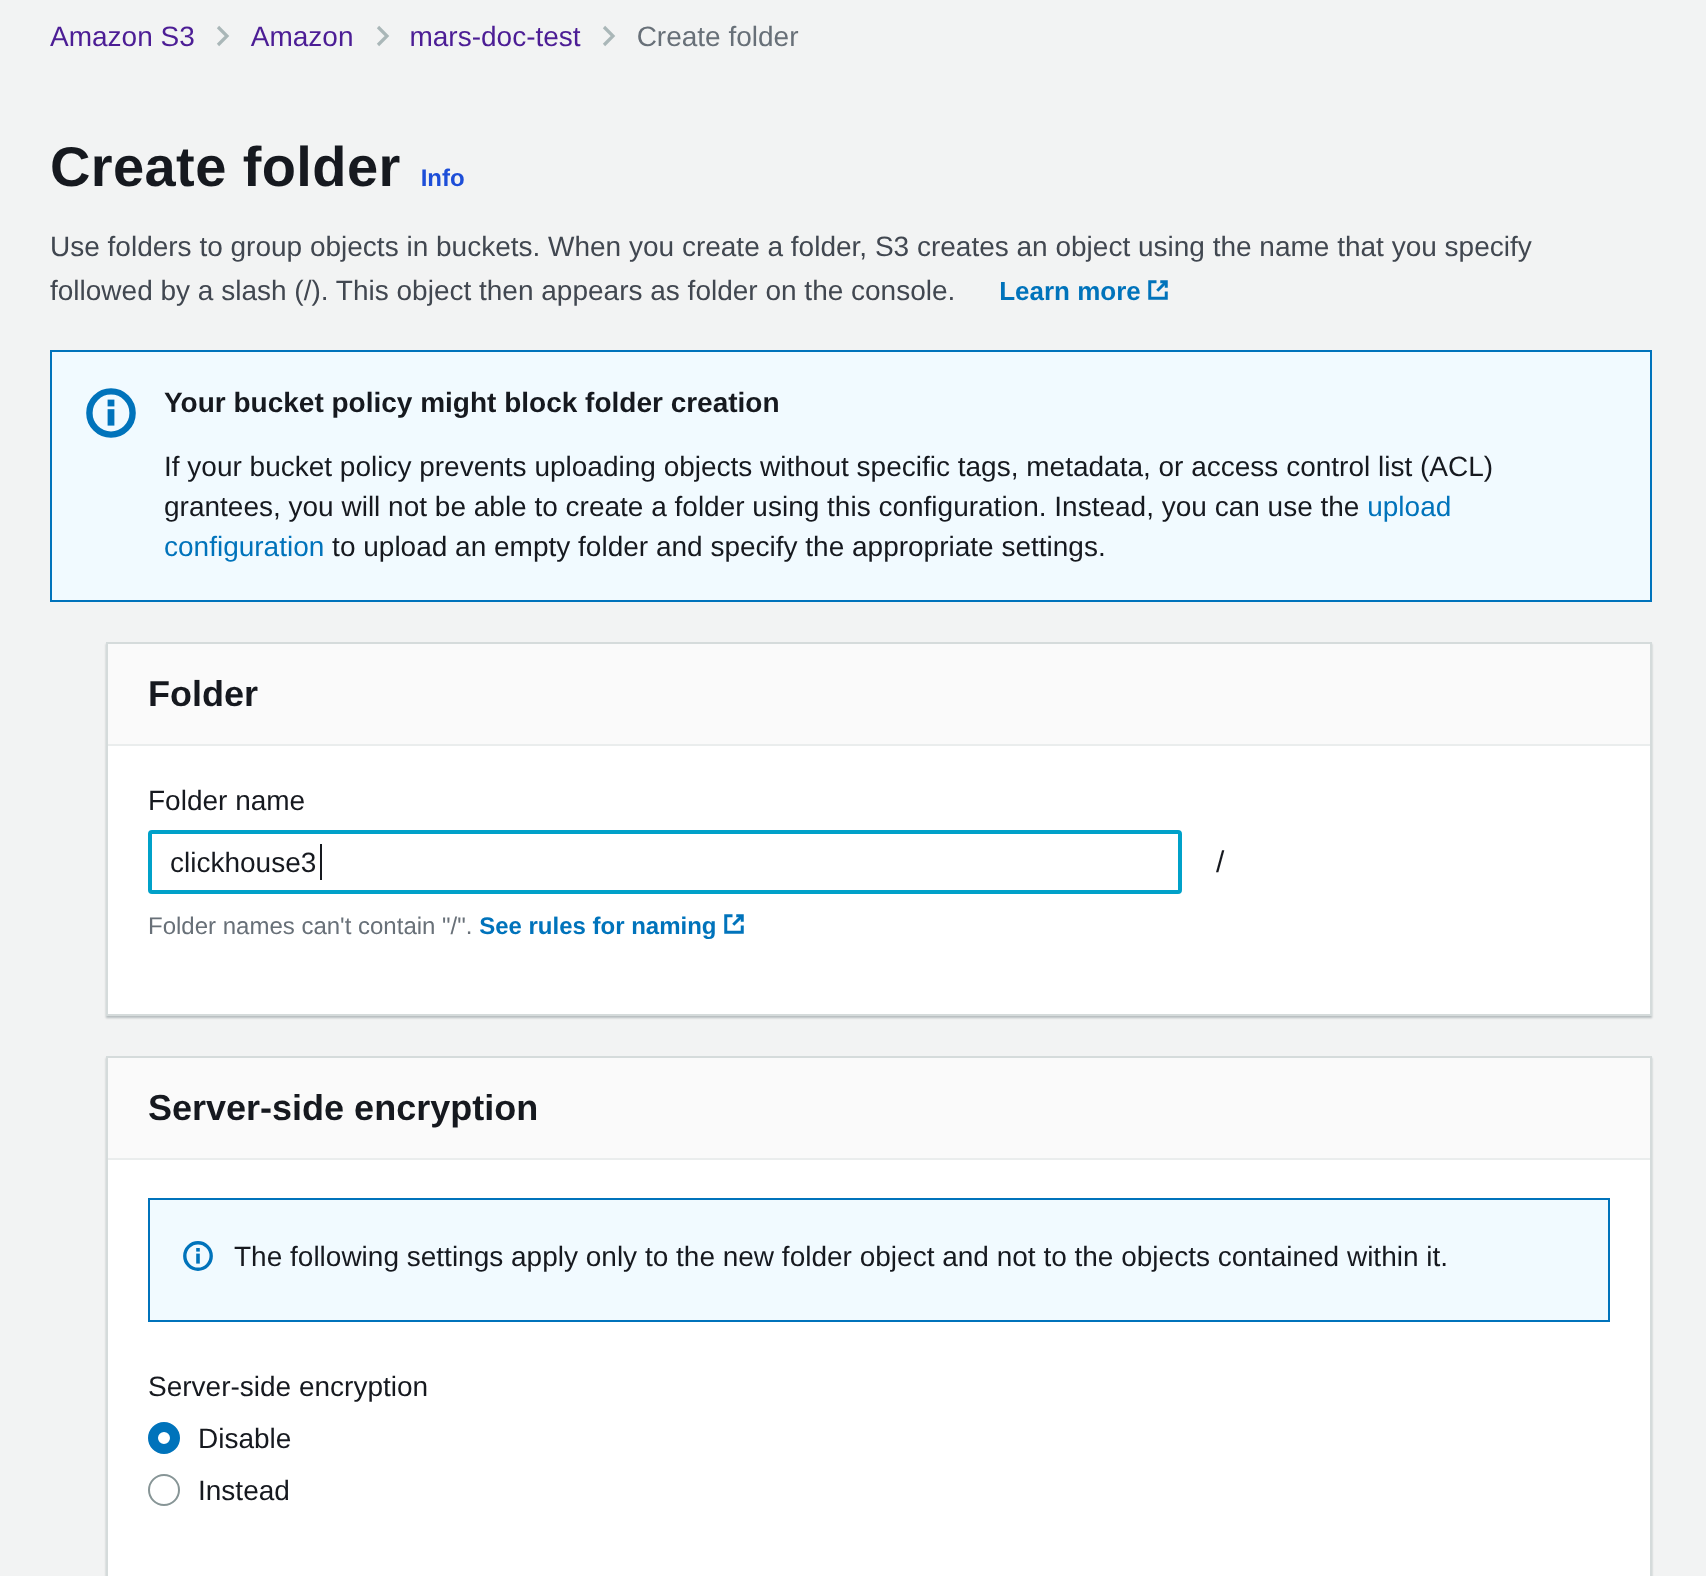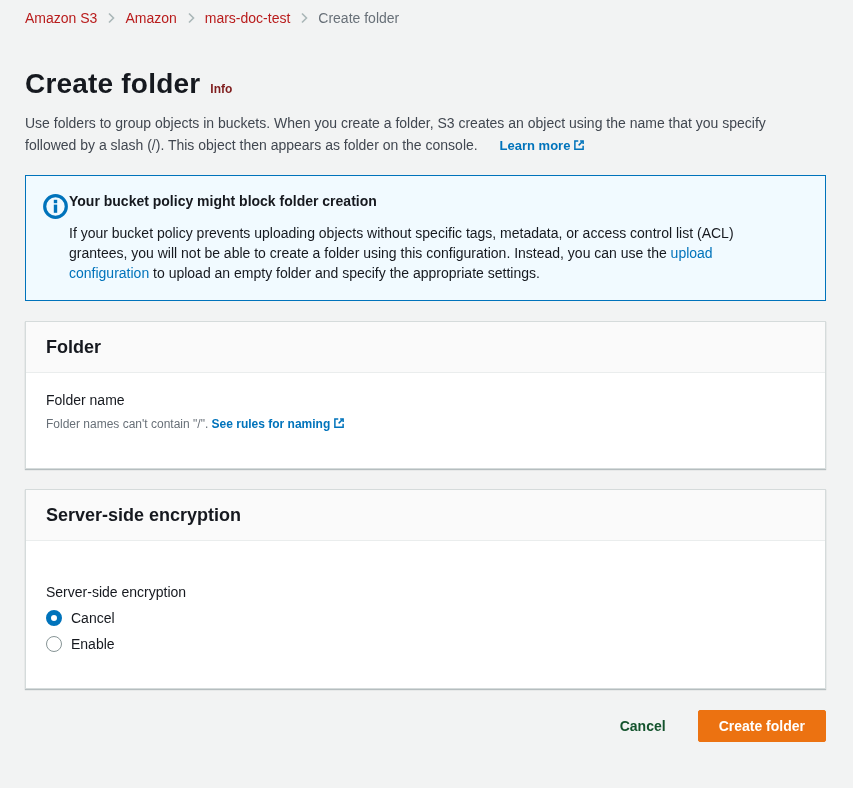--- a/index.html
+++ b/index.html
@@ -9,54 +9,56 @@
     height: 788px;
     background: #f2f3f3;
     font-family: "Liberation Sans", sans-serif;
     color: #16191f;
     overflow: hidden;
   }
   .page { padding: 10px 27px 24px 25px; }
 
   
   .breadcrumb { display: flex; align-items: center; gap: 9px; font-size: 14px; }
-  .breadcrumb a { color: #b91c1c; text-decoration: none; cursor: pointer; }
+  .breadcrumb a { color: #4c1d95; text-decoration: none; cursor: pointer; }
   .breadcrumb .current { color: #687078; }
   .crumb-sep { display: inline-flex; color: #aab7b8; }
 
   
   .title-row { margin-top: 24px; display: flex; align-items: baseline; gap: 10px; }
   .page-title { font-size: 28px; font-weight: 700; margin: 0; letter-spacing: 0.2px; }
-  .info-link { color: #7f1d1d; font-size: 12px; font-weight: 700; text-decoration: none; cursor: pointer; margin-top: 32px; }
+  .info-link { color: #1d4ed8; font-size: 12px; font-weight: 700; text-decoration: none; cursor: pointer; margin-top: 32px; }
 
   
   .description { margin-top: 12px; font-size: 14px; line-height: 22px; color: #414750; max-width: 770px; }
   .learn-more { color: #0073bb; font-weight: 700; font-size: 13px; text-decoration: none; cursor: pointer; white-space: nowrap; padding-left: 18px; }
   .ext-icon { display: inline-block; vertical-align: -1px; margin-left: 3px; }
 
   
   .alert {
     margin-top: 17px;
     background: #f1faff;
     border: 1px solid #0073bb;
     padding: 15px 32px 17px 16px;
     display: flex;
+    gap: 13px;
   }
   .alert-icon-wrap { flex: 0 0 27px; padding-top: 2px; }
   .alert-title { font-size: 14px; font-weight: 700; line-height: 20px; }
   .alert-body { font-size: 14px; line-height: 20px; margin-top: 12px; }
   .alert-body a { color: #0073bb; text-decoration: none; cursor: pointer; }
 
   
   .card {
     margin-top: 20px;
     background: #ffffff;
     border: 1px solid #d5dbdb;
     box-shadow: 0 1px 1px 0 rgba(0,28,36,.25);
     border-radius: 0;
+    margin-left: 28px;
   }
   .card-header {
     background: #fafafa;
     border-bottom: 1px solid #eaeded;
     padding: 15px 20px 14px 20px;
   }
   .card-header h2 { margin: 0; font-size: 18px; font-weight: 700; color: #16191f; }
   .card-body { padding: 19px 20px 36px 20px; }
 
   
@@ -193,44 +195,61 @@
       <div class="alert-body"><span>If your bucket policy prevents uploading objects without specific tags, metadata, or access control list (ACL) grantees, you will not be able to create a folder using this configuration. Instead, you can use the </span><a>upload configuration</a><span> to upload an empty folder and specify the appropriate settings.</span></div>
     </div>
   </div>
 
   <section class="card">
     <div class="card-header">
       <h2>Folder</h2>
     </div>
     <div class="card-body">
       <div class="field-label">Folder name</div>
+      <div class="input-row">
+        <span class="name-input-wrap">
+          <input class="name-input" type="text" value="clickhouse3" style="">
+          <span class="caret"></span>
+        </span>
+        <span class="slash-suffix">/</span>
+      </div>
       <div class="helper-row">
         <span>Folder names can't contain "/". </span>
         <a class="helper-link"><span>See rules for naming</span><span class="ext-icon"><svg width="12" height="12" viewBox="0 0 16 16">
                 <path d="M13.5 9v4.5H2.5V2.5H7" fill="none" stroke="#0073bb" stroke-width="2"></path>
                 <path d="M9.5 2.5H13.5V6.5" fill="none" stroke="#0073bb" stroke-width="2"></path>
                 <path d="M13 3L7.5 8.5" fill="none" stroke="#0073bb" stroke-width="2"></path>
               </svg></span></a>
       </div>
     </div>
   </section>
 
   <section class="card">
     <div class="card-header">
       <h2>Server-side encryption</h2>
     </div>
     <div class="card-body">
+      <div class="inline-info">
+        <span class="inline-info-icon-wrap">
+          <svg width="16" height="16" viewBox="0 0 16 16">
+            <circle cx="8" cy="8" r="6.6" fill="none" stroke="#0073bb" stroke-width="1.7"></circle>
+            <rect x="7.1" y="4" width="1.8" height="1.8" fill="#0073bb"></rect>
+            <rect x="7.1" y="6.8" width="1.8" height="5" fill="#0073bb"></rect>
+          </svg>
+        </span>
+        <span>The following settings apply only to the new folder object and not to the objects contained within it.</span>
+      </div>
       <div class="enc-label">Server-side encryption</div>
       <div class="radio-row">
         <span class="radio selected"></span>
-        <span class="radio-label">Cancel</span>
+        <span class="radio-label">Disable</span>
       </div>
       <div class="radio-row">
         <span class="radio unselected"></span>
-        <span class="radio-label">Enable</span>
+        <span class="radio-label">Instead</span>
       </div>
     </div>
   </section>
 
   <div class="footer-actions">
     <button class="cancel-btn">Cancel</button>
     <button class="submit-btn">Create folder</button>
   </div>
 
 </div>

